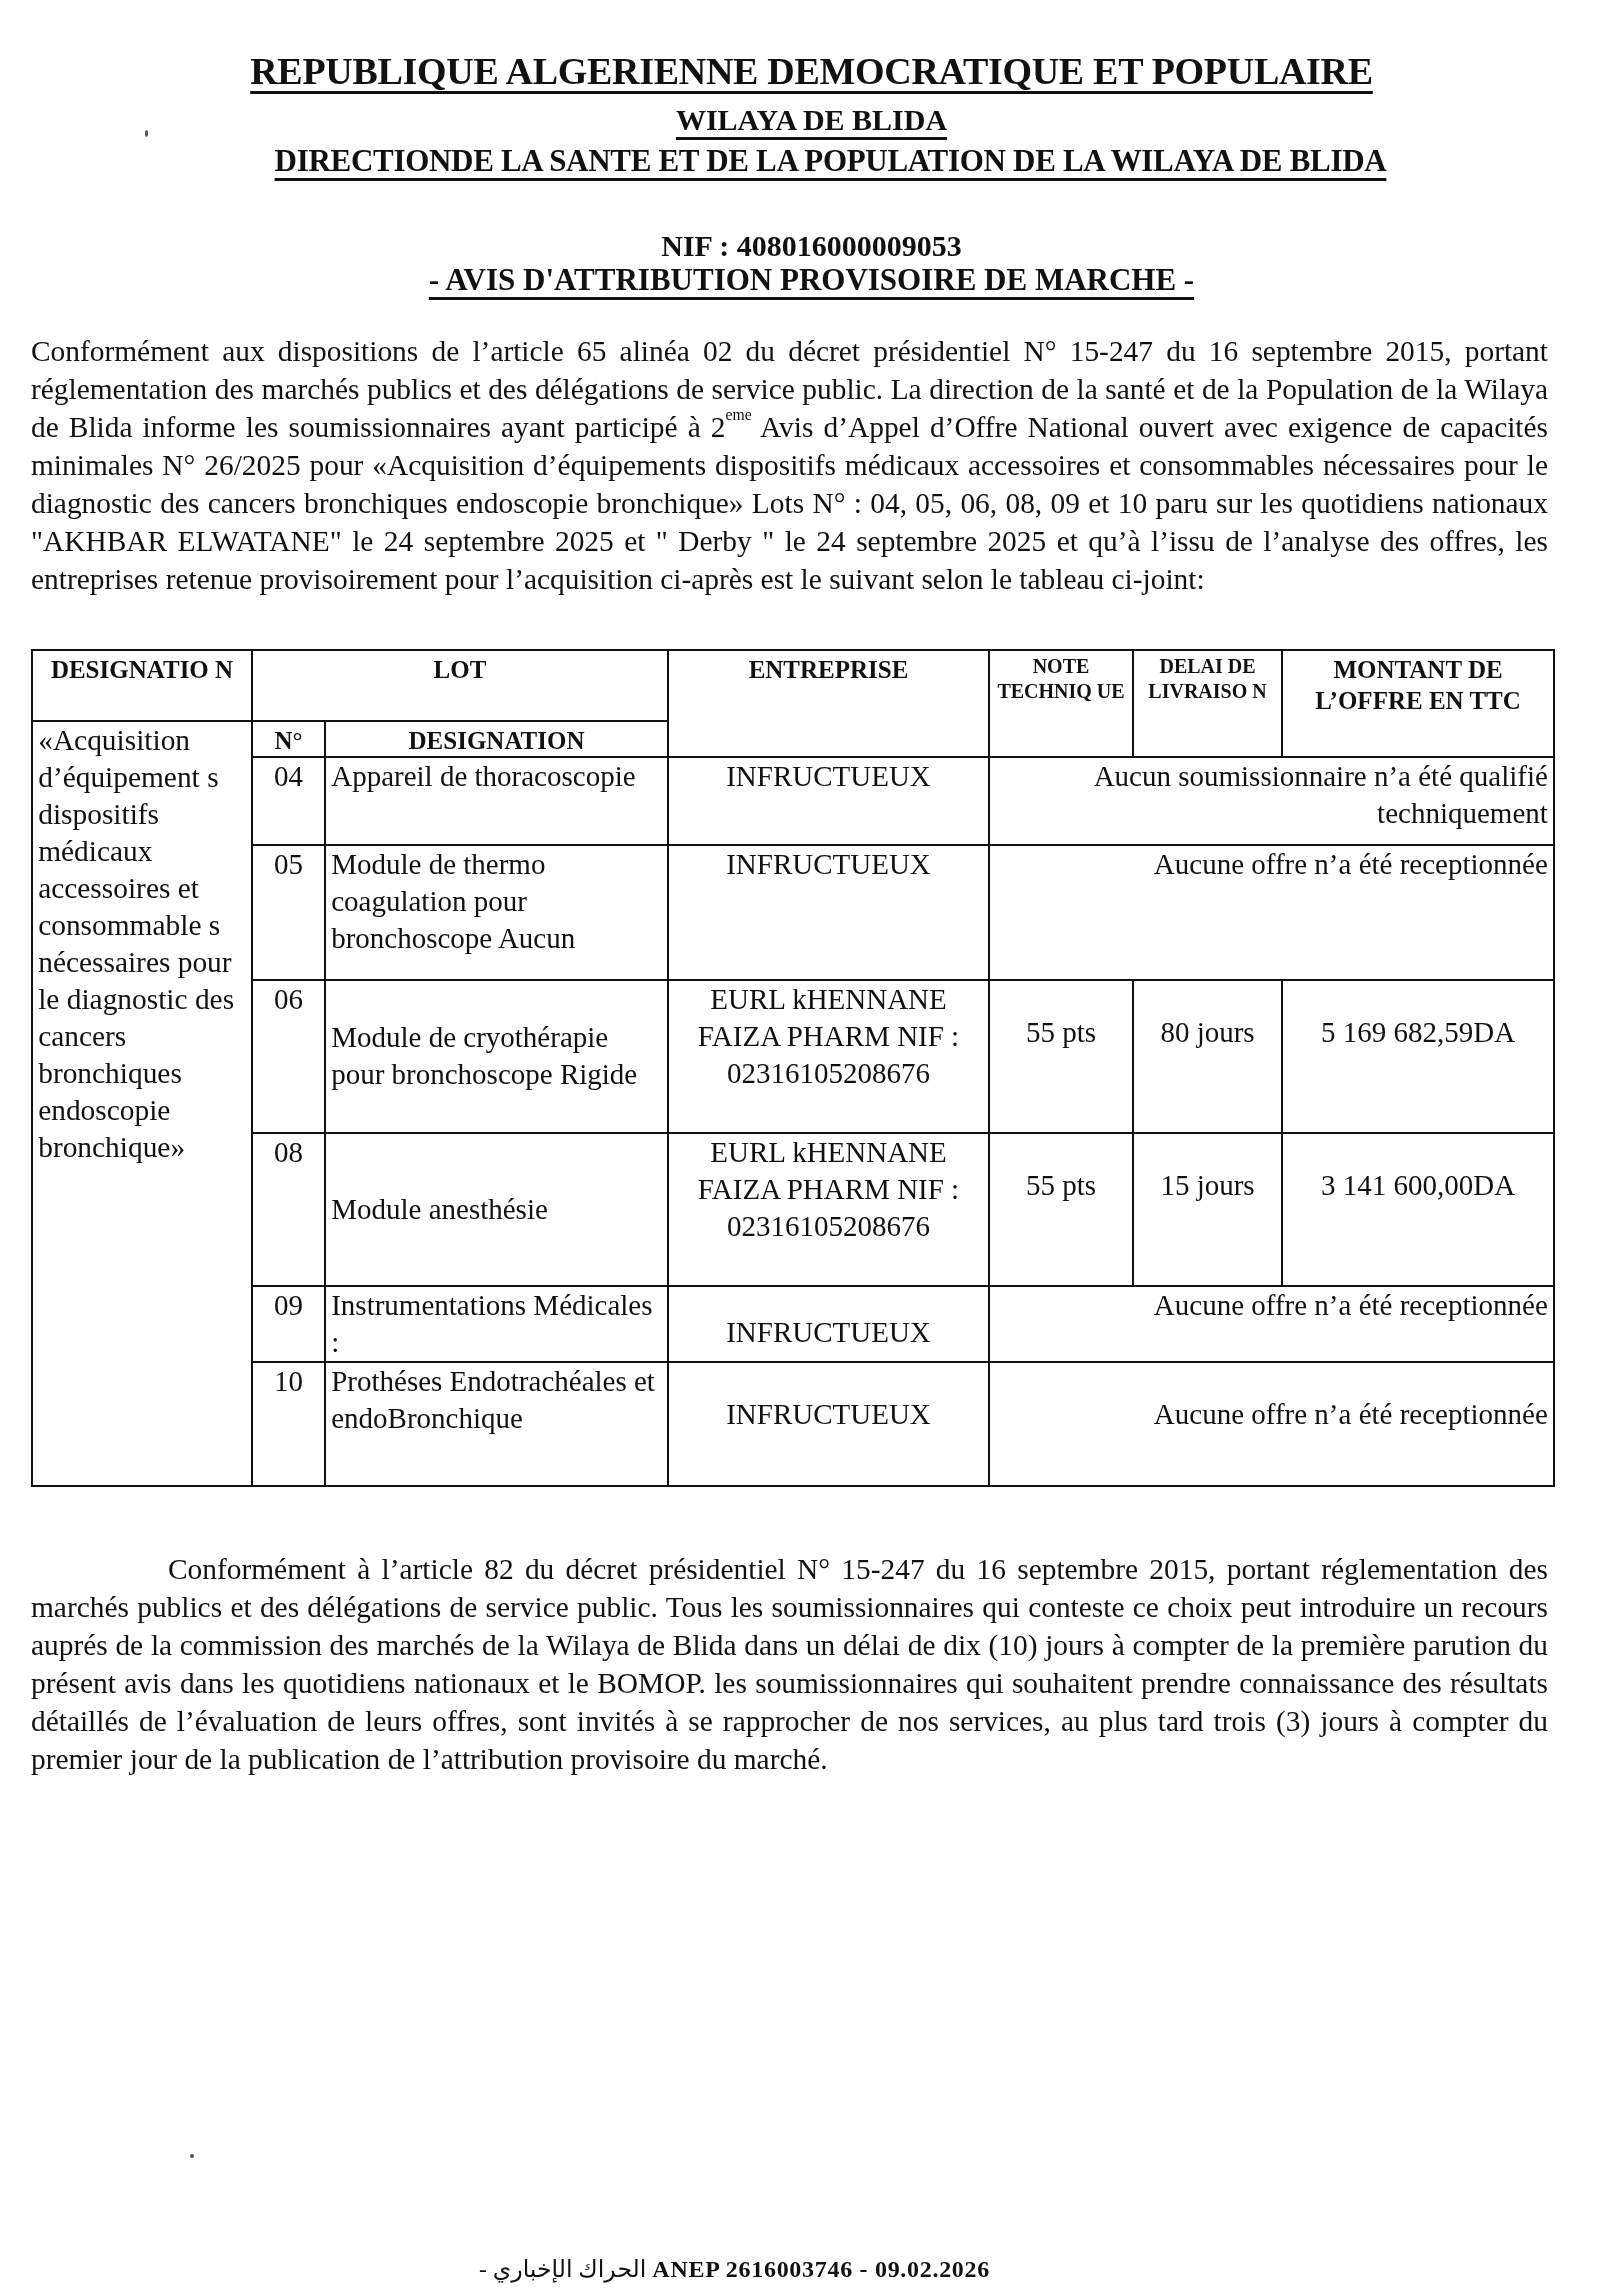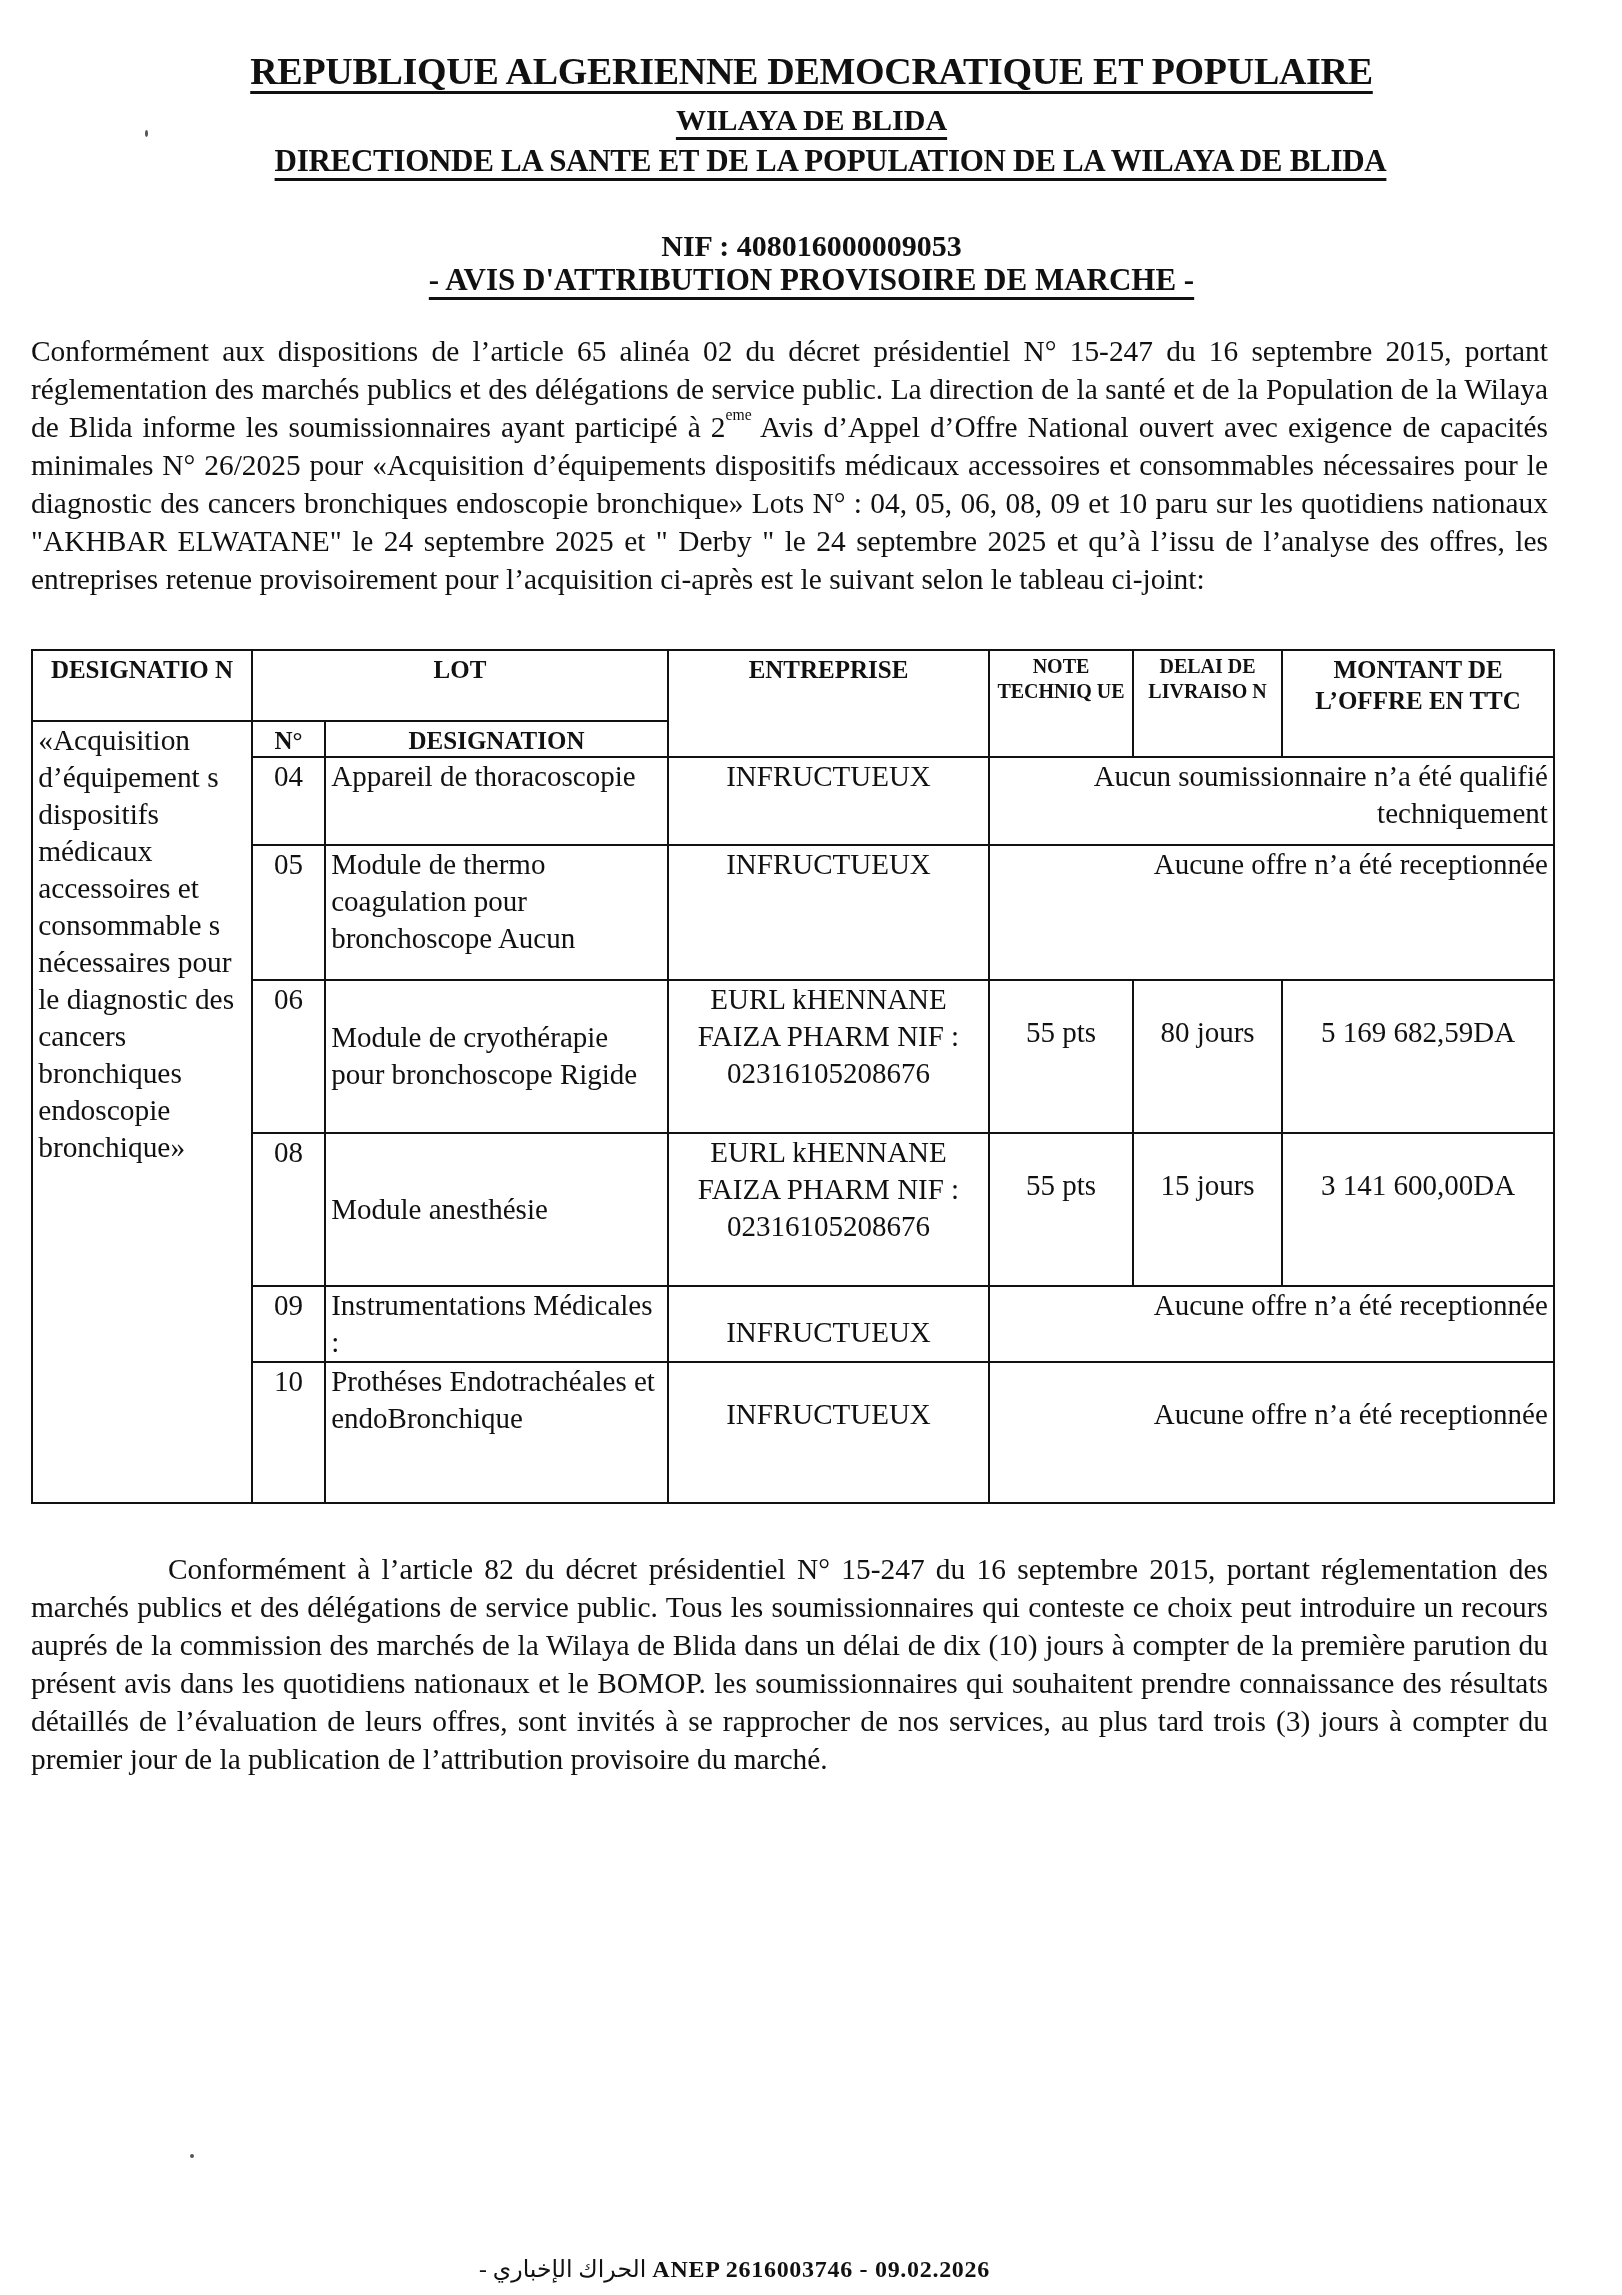--- a/index.html
+++ b/index.html
@@ -109,21 +109,21 @@
     <td class="num-top" style="padding-top:33px">55 pts</td>
     <td class="num-top" style="padding-top:33px">15 jours</td>
     <td class="num-top" style="padding-top:33px">3 141 600,00DA</td>
   </tr>
   <tr style="height:76px">
     <td class="num-top">09</td>
     <td class="lotdes">Instrumentations Médicales :</td>
     <td class="ent" style="vertical-align:bottom; padding-bottom:9.2px">INFRUCTUEUX</td>
     <td colspan="3" class="ctr">Aucune offre n’a été receptionnée</td>
   </tr>
-  <tr style="height:141px">
+  <tr style="height:124px">
     <td class="num-top">10</td>
     <td class="lotdes">Prothéses Endotrachéales et endoBronchique</td>
     <td class="ent" style="vertical-align:top; padding-top:33px">INFRUCTUEUX</td>
     <td colspan="3" class="ctr" style="vertical-align:top; padding-top:33px">Aucune offre n’a été receptionnée</td>
   </tr>
 </tbody>
   </table>
 
 <div class="para" id="closing">Conformément à l’article 82 du décret présidentiel N° 15-247 du 16 septembre 2015, portant réglementation des marchés publics et des délégations de service public. Tous les soumissionnaires qui conteste ce choix peut introduire un recours auprés de la commission des marchés de la Wilaya de Blida dans un délai de dix (10) jours à compter de la première parution du présent avis dans les quotidiens nationaux et le BOMOP. les soumissionnaires qui souhaitent prendre connaissance des résultats détaillés de l’évaluation de leurs offres, sont invités à se rapprocher de nos services, au plus tard trois (3) jours à compter du premier jour de la publication de l’attribution provisoire du marché.</div>
 

